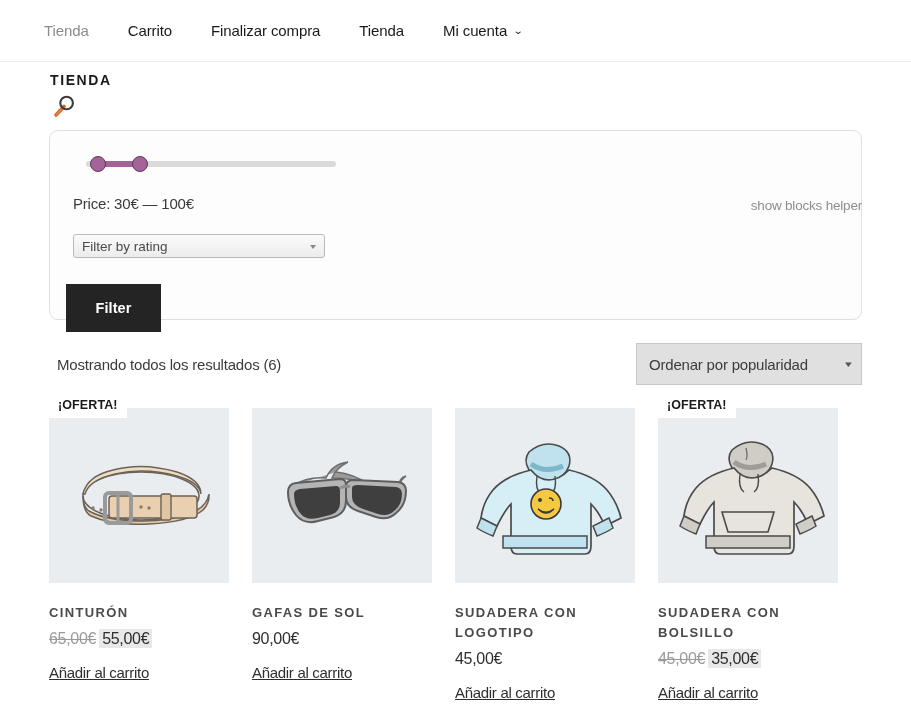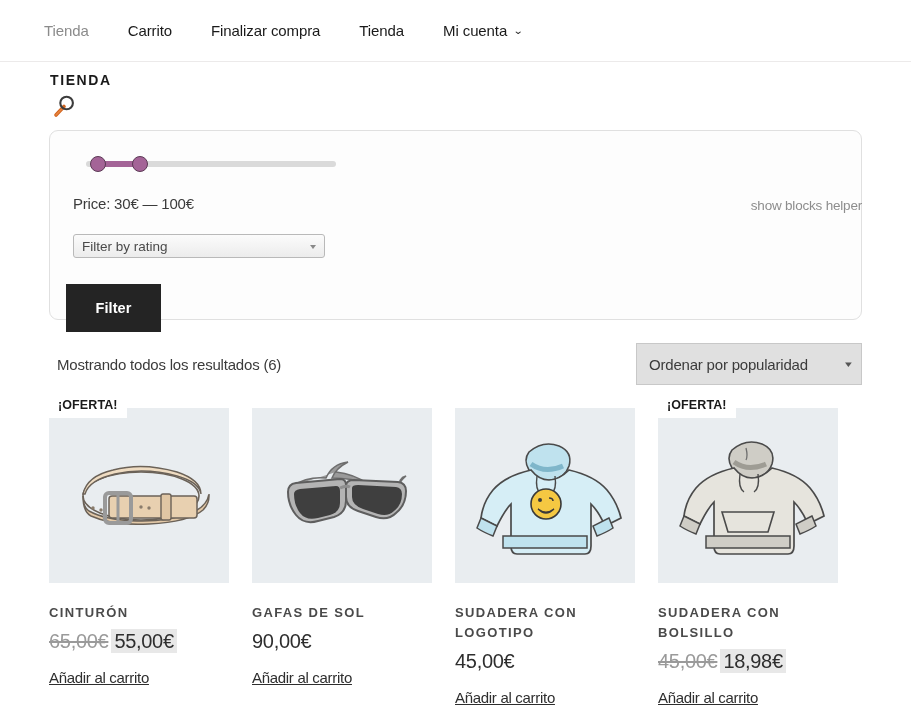--- a/index.html
+++ b/index.html
@@ -224,21 +224,21 @@
     font-size: 13px;
     font-weight: bold;
     letter-spacing: 1.35px;
     color: #4a4a4a;
     margin-top: 20px;
     line-height: 20px;
     text-transform: uppercase;
   }
   .product-price {
     margin-top: 7px;
-    font-size: 20px;
+    font-size: 16px;
     color: #2e2e2e;
     letter-spacing: -0.3px;
   }
   .old-price {
     text-decoration: line-through;
     color: #9a9a9a;
     margin-right: 3px;
   }
   .new-price { background: #e8e8e8; padding: 1px 3px; }
 
@@ -399,19 +399,19 @@
           <path d="M154 108 q-8 4 -16 8 l4 10 q10 -4 16 -8 z" fill="#cfcdc6" stroke="#4a4a4a" stroke-width="1.5"></path>
           <path d="M48 128 l84 0 l0 12 l-84 0 z" fill="#cfcdc6" stroke="#4a4a4a" stroke-width="1.5"></path>
           <path d="M82 66 q-2 14 4 18" fill="none" stroke="#4a4a4a" stroke-width="1.4"></path>
           <path d="M100 66 q2 14 -4 18" fill="none" stroke="#4a4a4a" stroke-width="1.4"></path>
           <path d="M64 104 l52 0 l-6 20 l-40 0 z" fill="none" stroke="#4a4a4a" stroke-width="1.6"></path>
           <path d="M88 40 q2 8 0 12" fill="none" stroke="#6e6e6e" stroke-width="1.3"></path>
         </svg>
       </div>
       <div class="product-title">SUDADERA CON BOLSILLO</div>
       <div class="product-price">
-        <span class="old-price">45,00€</span><span class="new-price">18,98€</span>
+        <span class="old-price">45,00€</span><span class="new-price">35,00€</span>
       </div>
       <a class="add-cart">Añadir al carrito</a>
     </div>
 
   </div>
 </div>
 
 </body></html>

